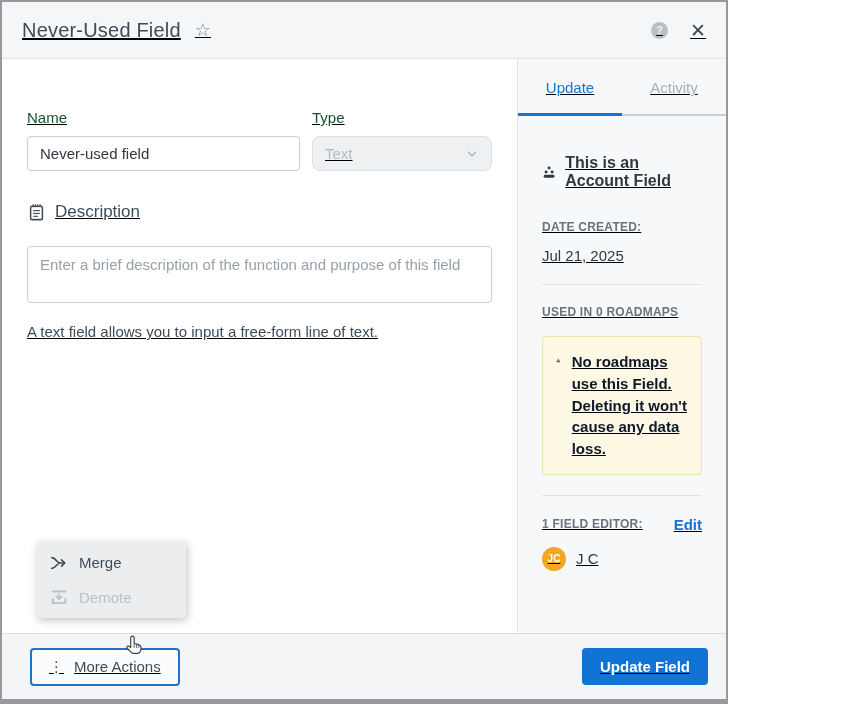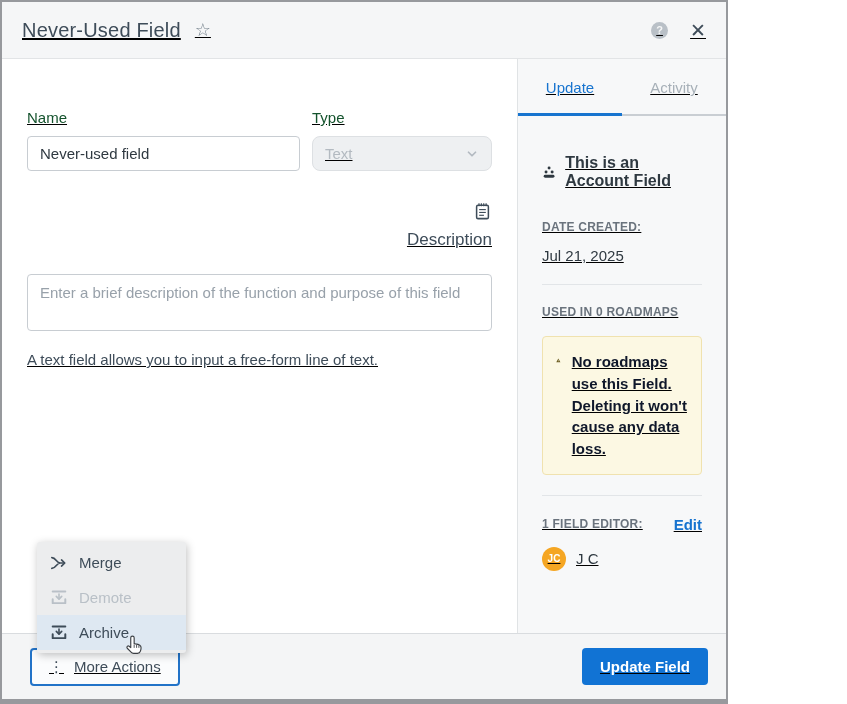--- a/index.html
+++ b/index.html
@@ -48,21 +48,21 @@
     padding: 0 12px; font-size: 15px; color: #2f3941;
     font-family: inherit; background: #fff; outline: none;
   }
   .select {
     width: 100%; height: 35px;
     border: 1px solid #dde0e3; border-radius: 8px;
     background: #eef0f2; color: #b3bac1;
     font-size: 15px; padding: 0 12px;
     display: flex; align-items: center; justify-content: space-between;
   }
-  .desc-hdr { display: flex; align-items: flex-end; gap: 9px; margin-top: 31px; flex-direction: column; }
+  .desc-hdr { display: flex; align-items: flex-end; gap: 9px; margin-top: 31px; }
   .desc-hdr .t { font-size: 17px; color: #3e4c59; }
   .textarea {
     margin-top: 24px; width: 465px; height: 57px;
     border: 1px solid #c8cdd2; border-radius: 4px;
     padding: 9px 12px; font-size: 15px; color: #2f3941;
     font-family: inherit; resize: none; outline: none;
   }
   .textarea::placeholder { color: #98a1aa; }
   .helper { margin-top: 16px; font-size: 15px; color: #3e4c59; }
   
@@ -267,29 +267,20 @@
     </div>
     <div class="menu-item disabled">
       <svg width="18" height="18" viewBox="0 0 20 20" fill="none" stroke="currentColor" stroke-linecap="round" stroke-linejoin="round">
         <line x1="3" y1="2.8" x2="17" y2="2.8" stroke-width="2.2"></line>
         <path d="M10 5.6 V10.8" stroke-width="1.8"></path>
         <polyline points="7,8.2 10,11.2 13,8.2" stroke-width="1.8"></polyline>
         <path d="M3 11.5 v4.2 h14 v-4.2" stroke-width="2.2"></path>
       </svg>
       <span>Demote</span>
     </div>
-    <div class="menu-item highlight">
-      <svg width="18" height="18" viewBox="0 0 20 20" fill="none" stroke="currentColor" stroke-linecap="round" stroke-linejoin="round">
-        <line x1="3" y1="2.8" x2="17" y2="2.8" stroke-width="2.2"></line>
-        <path d="M10 5.6 V10.8" stroke-width="1.8"></path>
-        <polyline points="7,8.2 10,11.2 13,8.2" stroke-width="1.8"></polyline>
-        <path d="M3 11.5 v4.2 h14 v-4.2" stroke-width="2.2"></path>
-      </svg>
-      <span>Archive</span>
-    </div>
   </div>
 
   <div class="cursor">
     <svg width="26" height="26" viewBox="0 0 32 32">
       <path d="M12 7.2c0-1.2 1-2.1 2.1-2.1s2.1.9 2.1 2.1v7.2l1.6.2c4.1.4 6.9 1.7 6.9 4.9 0 1.1-.3 2.7-.8 4.1-.5 1.6-1.9 2.7-3.6 2.7h-4.8c-1.2 0-2.3-.5-3.1-1.4l-4.7-4.9c-.6-.7-.6-1.7.1-2.3.6-.6 1.6-.6 2.2-.1l2 1.6V7.2z" fill="#ffffff" stroke="#3b3f44" stroke-width="1.4" stroke-linejoin="round"></path>
       <g stroke="#3b3f44" stroke-width="1.1">
         <line x1="16.2" y1="15.5" x2="16.2" y2="19.5"></line>
         <line x1="19.2" y1="15.8" x2="19.2" y2="19.5"></line>
         <line x1="22" y1="16.3" x2="22" y2="19.5"></line>
       </g>

